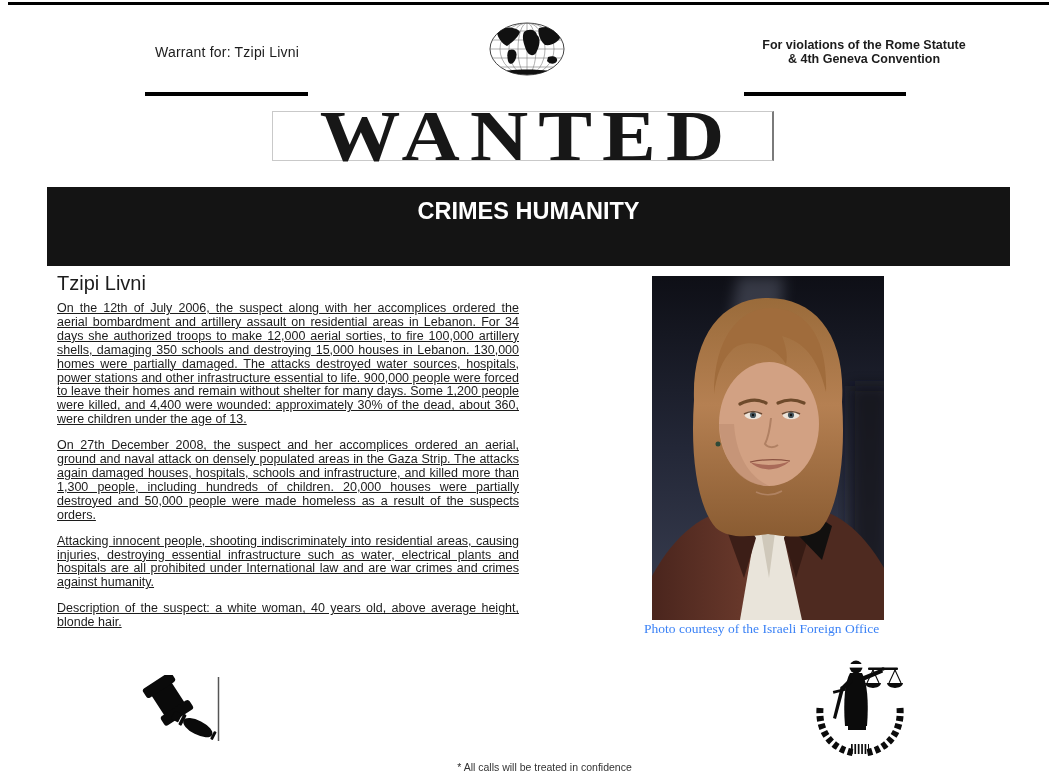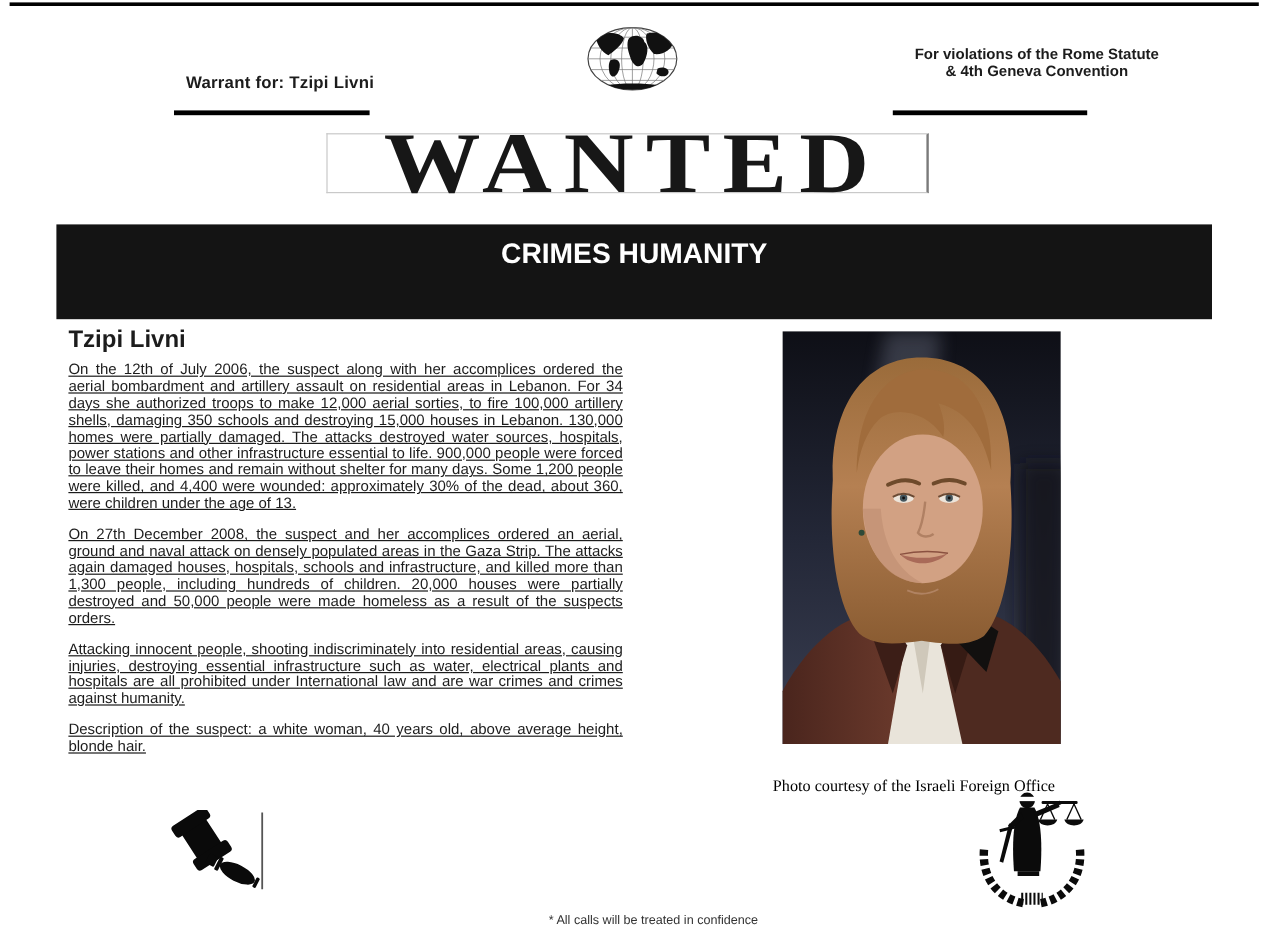--- a/index.html
+++ b/index.html
@@ -2,46 +2,46 @@
 <html><head>
 <meta charset="utf-8">
 <style>
   html,body{margin:0;padding:0;background:#ffffff;}
   #poster{
     position:relative;width:1057px;height:778px;background:#fff;overflow:hidden;
     font-family:"Liberation Sans",sans-serif;color:var(--body-text,#1c1c1c);
   }
   .abs{position:absolute;}
   .top-rule{left:8px;top:2px;width:1041px;height:3px;background:var(--rule,#000);}
-  .warrant{left:155px;top:44px;font-size:14px;font-weight:bold;letter-spacing:.2px;white-space:nowrap;margin-top:16px;}
+  .warrant{left:155px;top:44px;font-size:14px;font-weight:normal;letter-spacing:.2px;white-space:nowrap;}
   .rule-left{left:145px;top:92px;width:163px;height:4px;background:var(--rule,#000);}
   .globe{left:486px;top:20px;width:82px;height:58px;}
   .violations{left:748px;top:38px;width:232px;text-align:center;font-size:12.5px;font-weight:bold;line-height:14px;}
   .rule-right{left:744px;top:92px;width:162px;height:4px;background:var(--rule,#000);}
   .wanted-box{
     left:272px;top:111px;width:502px;height:50px;box-sizing:border-box;
     border:1px solid #c9c9c9;border-right:2px solid #7a7a7a;
     display:flex;align-items:center;justify-content:center;background:#fff;
   }
   .wanted-text{
     font-family:"Liberation Serif","DejaVu Serif",serif;font-weight:bold;
     font-size:72px;line-height:1;letter-spacing:9px;margin-right:-9px;
     transform:scaleX(1.12);color:#171717;white-space:nowrap;
   }
   .banner{
     left:47px;top:187px;width:963px;height:79px;box-sizing:border-box;
     background:var(--banner-bg,#141414);color:var(--banner-text,#fff);
     text-align:center;font-weight:bold;font-size:23.5px;line-height:31px;padding-top:9px;
   }
-  .suspect-name{left:57px;top:272px;font-size:20px;font-weight:bold;}
+  .suspect-name{left:57px;top:272px;font-size:20px;font-weight:normal;}
   .copy{left:57px;top:302px;width:462px;font-size:12.5px;line-height:13.9px;text-align:justify;}
   .copy p{margin:0 0 12px 0;text-decoration:underline;}
   .photo{left:652px;top:276px;width:232px;height:344px;}
   .photo svg{display:block;}
-  .caption{left:644px;top:621px;width:256px;font-family:"Liberation Serif","DejaVu Serif",serif;font-size:13.5px;color:#000000;white-space:nowrap;margin-top:26px;}
+  .caption{left:644px;top:621px;width:256px;font-family:"Liberation Serif","DejaVu Serif",serif;font-size:13.5px;color:#3b82f6;white-space:nowrap;}
   .gavel{left:142px;top:675px;width:82px;height:74px;}
   .report{left:325px;top:681px;width:373px;font-size:12.5px;line-height:16.4px;text-align:justify;}
   .justice{left:810px;top:656px;width:100px;height:110px;}
   .note{left:16px;top:761px;width:1057px;text-align:center;font-size:10.5px;color:#333;}
 </style>
 </head>
 <body>
 
 <div id="poster" style="--banner-bg: #141414; --banner-text: #ffffff; --body-text: #1c1c1c; --rule: #000000;">
 

